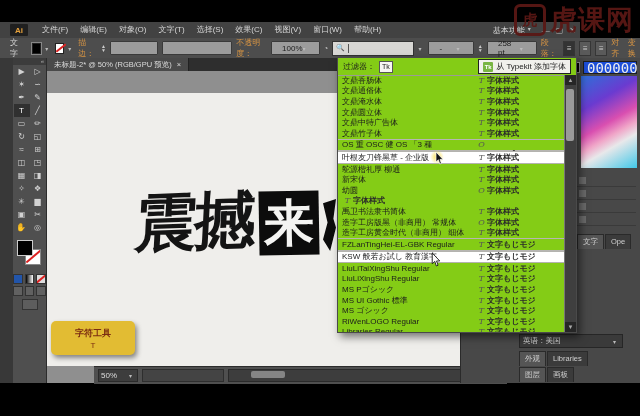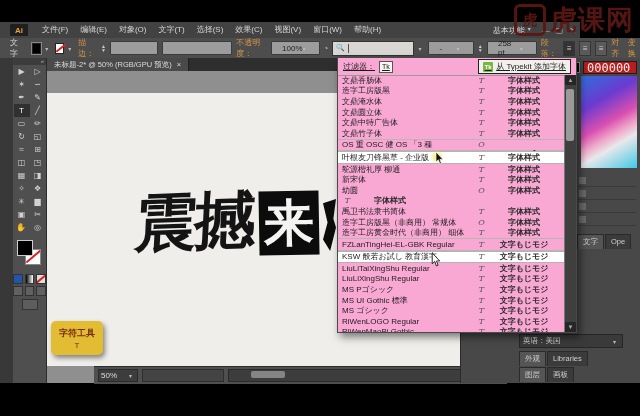--- a/index.html
+++ b/index.html
@@ -65,70 +65,70 @@
            padding:0 7px;border-right:1px solid #222;}
   .artboard{position:absolute;left:0;top:35px;width:449px;height:273px;background:#efeeeb;}
   .artwork{position:absolute;left:88px;top:98px;display:flex;align-items:flex-start;
            font-family:"DejaVu Serif","Liberation Serif",serif;}
   .art-black{font-size:62px;font-weight:900;color:#141414;transform:skewX(-5deg) rotate(-2deg);
              letter-spacing:-3px;line-height:62px;}
   .art-block{width:60px;height:64px;background:#0c0c0c;margin-left:6px;display:flex;align-items:center;
              justify-content:center;color:#f4f4f2;font-size:50px;font-weight:900;transform:rotate(-1deg);}
   .art-frag{width:13px;height:52px;background:#0c0c0c;margin-left:4px;margin-top:8px;
             clip-path:polygon(0 8%,100% 0,80% 38%,100% 55%,55% 100%,0 78%,35% 45%);}
-  .tooltip{position:absolute;left:4px;top:228px;width:52px;height:34px;background:#e2bc33;border-radius:5px;
+  .tooltip{position:absolute;left:4px;top:228px;width:84px;height:34px;background:#e2bc33;border-radius:5px;
            box-shadow:2px 3px 5px rgba(0,0,0,.45);display:flex;flex-direction:column;align-items:center;
            justify-content:center;color:#7c2d12;}
   .tt-title{font-size:9px;font-weight:bold;}
   .tt-key{font-size:8px;margin-top:1px;}
   
   .status-bar{position:absolute;left:47px;top:308px;width:413px;height:17px;background:#4f4f4f;
               border-top:1px solid #2c2c2c;display:flex;align-items:center;font-size:8px;color:#ddd;gap:4px;}
   .zoom-box{margin-left:4px;width:34px;height:11px;background:#3d3d3d;border:1px solid #2a2a2a;display:flex;
             align-items:center;justify-content:space-between;padding:0 2px;}
   .status-field{width:80px;height:11px;background:#444;border:1px solid #2e2e2e;}
   .h-scroll{flex:1;height:11px;background:#3d3d3d;border:1px solid #2a2a2a;position:relative;margin-right:2px;}
   .h-thumb{position:absolute;left:22px;top:1px;width:34px;height:7px;background:#858585;border-radius:2px;}
   .scroll-arrow{font-size:7px;color:#bbb;}
   
   .dock{position:absolute;left:460px;top:0;width:180px;height:325px;background:#484848;border-left:1px solid #2a2a2a;}
   .hex-row{position:absolute;right:4px;top:3px;display:flex;align-items:center;gap:3px;}
   .hex-chip{width:9px;height:9px;background:#000;border:1px solid #999;}
-  .hex-field{width:46px;height:11px;background:#b91c1c;border:1px solid #1d1d1d;color:#eee;
-             font-family:"DejaVu Sans Mono",monospace;font-size:12px;display:flex;align-items:center;padding:0 3px;}
+  .hex-field{width:46px;height:11px;background:#1d4ed8;border:1px solid #1d1d1d;color:#eee;
+             font-family:"DejaVu Sans Mono",monospace;font-size:14px;display:flex;align-items:center;padding:0 3px;}
   .bw-bar{position:absolute;right:64px;top:18px;width:6px;height:92px;background:linear-gradient(#fff,#000);}
   .spectrum{position:absolute;right:4px;top:18px;width:56px;height:92px;
             background:linear-gradient(150deg,#2f6fd8 0%,#6a3bd0 28%,#d94fb0 50%,#f0a6c8 62%,#e8e8ea 72%,#41c8e8 100%);}
   .dock-rows{position:absolute;left:115px;top:116px;width:60px;}
   .dock-row{height:12px;border-bottom:1px solid #3a3a3a;display:flex;align-items:center;gap:3px;padding-left:3px;}
   .dock-row i{width:7px;height:7px;background:#6a6a6a;display:block;}
   .ptabs{position:absolute;display:flex;gap:1px;font-size:7.5px;color:#cfcfcf;}
   .ptab{background:#3b3b3b;padding:2px 5px;border:1px solid #2a2a2a;border-bottom:none;white-space:nowrap;}
   .ptab.on{background:#555;}
   .tabs-top{left:116px;top:176px;}
   .lang-row{position:absolute;left:58px;top:276px;width:96px;height:12px;background:#3a3a3a;border:1px solid #262626;
             color:#ddd;font-size:7.5px;display:flex;align-items:center;justify-content:space-between;padding:0 3px;}
   .tabs-mid{left:58px;top:293px;}
   .tabs-bot{left:58px;top:309px;}
   
-  .font-menu{position:absolute;left:337px;top:57px;width:238px;height:274px;background:#f9a8d4;
-             border:1px solid #4a4a4a;box-shadow:3px 4px 8px rgba(0,0,0,.5);z-index:50;font-size:8px;color:#1c1c1c;text-decoration:underline;}
+  .font-menu{position:absolute;left:337px;top:57px;width:238px;height:274px;background:#84cc16;
+             border:1px solid #4a4a4a;box-shadow:3px 4px 8px rgba(0,0,0,.5);z-index:50;font-size:8px;color:#1c1c1c;}
   .filter-row{height:17px;border-bottom:1px solid #9b9a96;display:flex;align-items:center;gap:4px;padding:0 5px;}
   .tk-chip{border:1px solid #555;background:#f7f6f3;padding:0 2px;font-size:7px;height:10px;display:flex;align-items:center;}
   .typekit-btn{margin-left:auto;display:flex;align-items:center;gap:3px;border:1px solid #222;background:#f1f0ec;
                height:13px;padding:0 4px;}
   .tk-badge{width:10px;height:10px;background:#79b543;color:#fff;font-size:6px;font-weight:bold;display:flex;
             align-items:center;justify-content:center;border-radius:1px;}
   .flist{position:absolute;left:0;top:17px;width:227px;bottom:0;overflow:hidden;}
   .frow{height:10.6px;display:flex;align-items:center;padding:0 4px;position:relative;}
   .frow.hl{background:#fff;border-top:1px solid #b4b3af;border-bottom:1px solid #b4b3af;}
   .frow.sep{border-bottom:1px solid #b7b6b2;}
   .fname{flex:1;white-space:nowrap;overflow:hidden;}
   .ficon{width:11px;color:#555;font-family:"DejaVu Serif",serif;font-style:italic;font-size:8px;text-align:center;}
-  .fprev{width:74px;white-space:nowrap;overflow:hidden;font-weight:600;color:#2a2a2a;text-align:center;}
+  .fprev{width:74px;white-space:nowrap;overflow:hidden;font-weight:600;color:#2a2a2a;}
   .fprev.sample{font-style:italic;font-family:"DejaVu Serif",serif;margin-top:16px;}
   .fscroll{position:absolute;right:0;top:17px;width:11px;bottom:0;background:#3f3f3f;border-left:1px solid #777;}
   .fs-arrow{height:10px;background:#262626;color:#aaa;font-size:6px;text-align:center;line-height:10px;}
   .fs-thumb{position:absolute;left:1px;top:14px;width:8px;height:52px;background:#9a9a9a;border-radius:2px;}
   .fs-down{position:absolute;bottom:0;left:0;right:0;}
   .cursor-glow{position:absolute;width:14px;height:14px;border-radius:50%;
                background:radial-gradient(circle,rgba(250,220,60,.95),rgba(250,220,60,0) 70%);}
   .cursor{position:absolute;z-index:5;}
   
   .black-top{position:absolute;top:0;left:0;width:640px;height:22px;background:#000;}
@@ -347,21 +347,21 @@
         <span>从 Typekit 添加字体</span>
       </span>
     </div>
     <div class="flist">
       <div class="frow">
           <span class="fname">文鼎香肠体</span>
           <span class="ficon">T</span>
           <span class="fprev">字体样式</span>
         </div>
       <div class="frow">
-          <span class="fname">造字工房版黑</span>
+          <span class="fname">文鼎通俗体</span>
           <span class="ficon">T</span>
           <span class="fprev">字体样式</span>
         </div>
       <div class="frow">
           <span class="fname">文鼎淹水体</span>
           <span class="ficon">T</span>
           <span class="fprev">字体样式</span>
         </div>
       <div class="frow">
           <span class="fname">文鼎圆立体</span>
@@ -463,21 +463,21 @@
           <span class="fname">MS ゴシック</span>
           <span class="ficon">T</span>
           <span class="fprev">文字もじモジ</span>
         </div>
       <div class="frow">
           <span class="fname">RiWenLOGO Regular</span>
           <span class="ficon">T</span>
           <span class="fprev">文字もじモジ</span>
         </div>
       <div class="frow">
-          <span class="fname">RiWenMaoBi Gothic</span>
+          <span class="fname">Libraries Regular</span>
           <span class="ficon">T</span>
           <span class="fprev" style="font-weight:800">文字もじモジ</span>
         </div>
     </div>
     <div class="fscroll">
       <div class="fs-arrow">▲</div>
       <div class="fs-thumb"></div>
       <div class="fs-arrow fs-down">▼</div>
     </div>
   </div>

